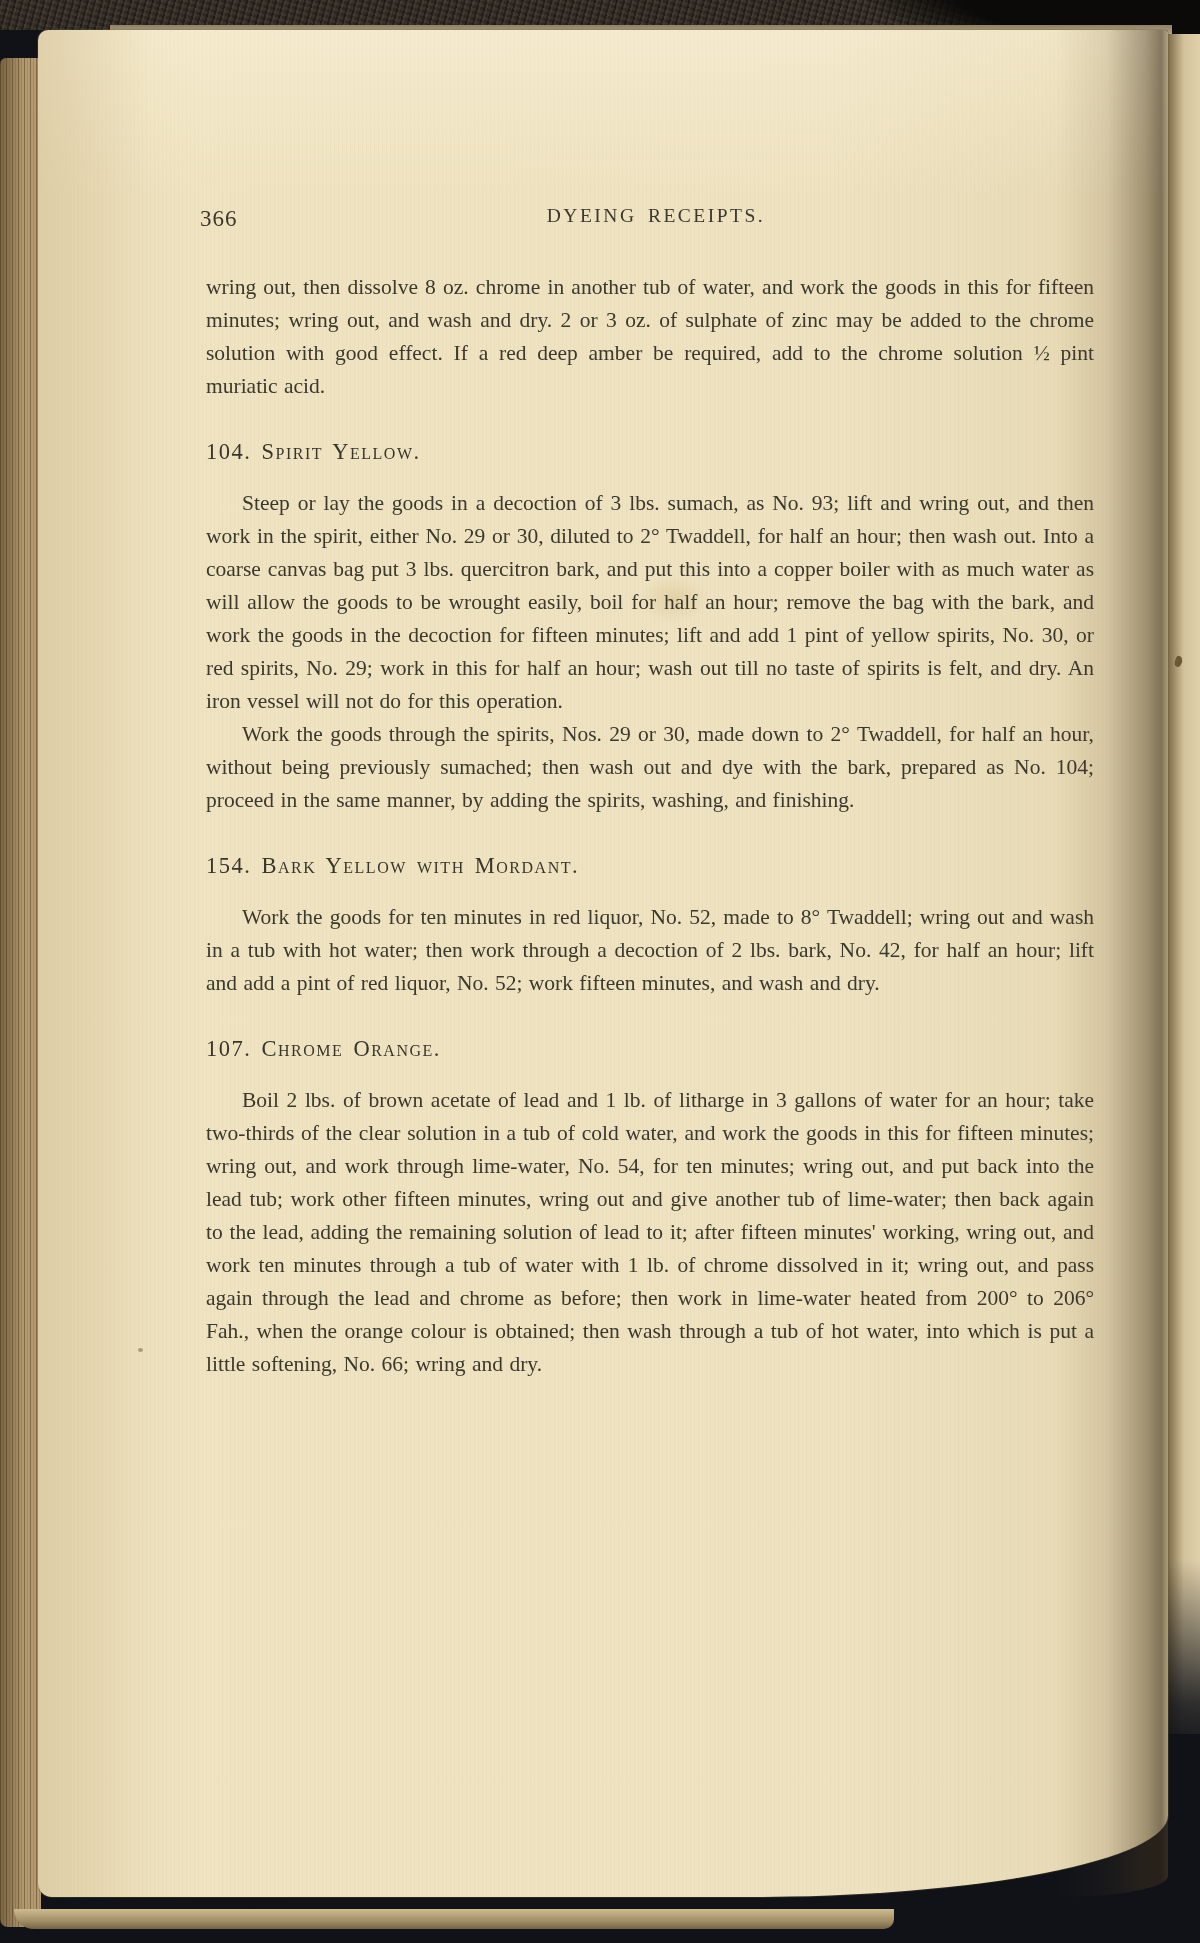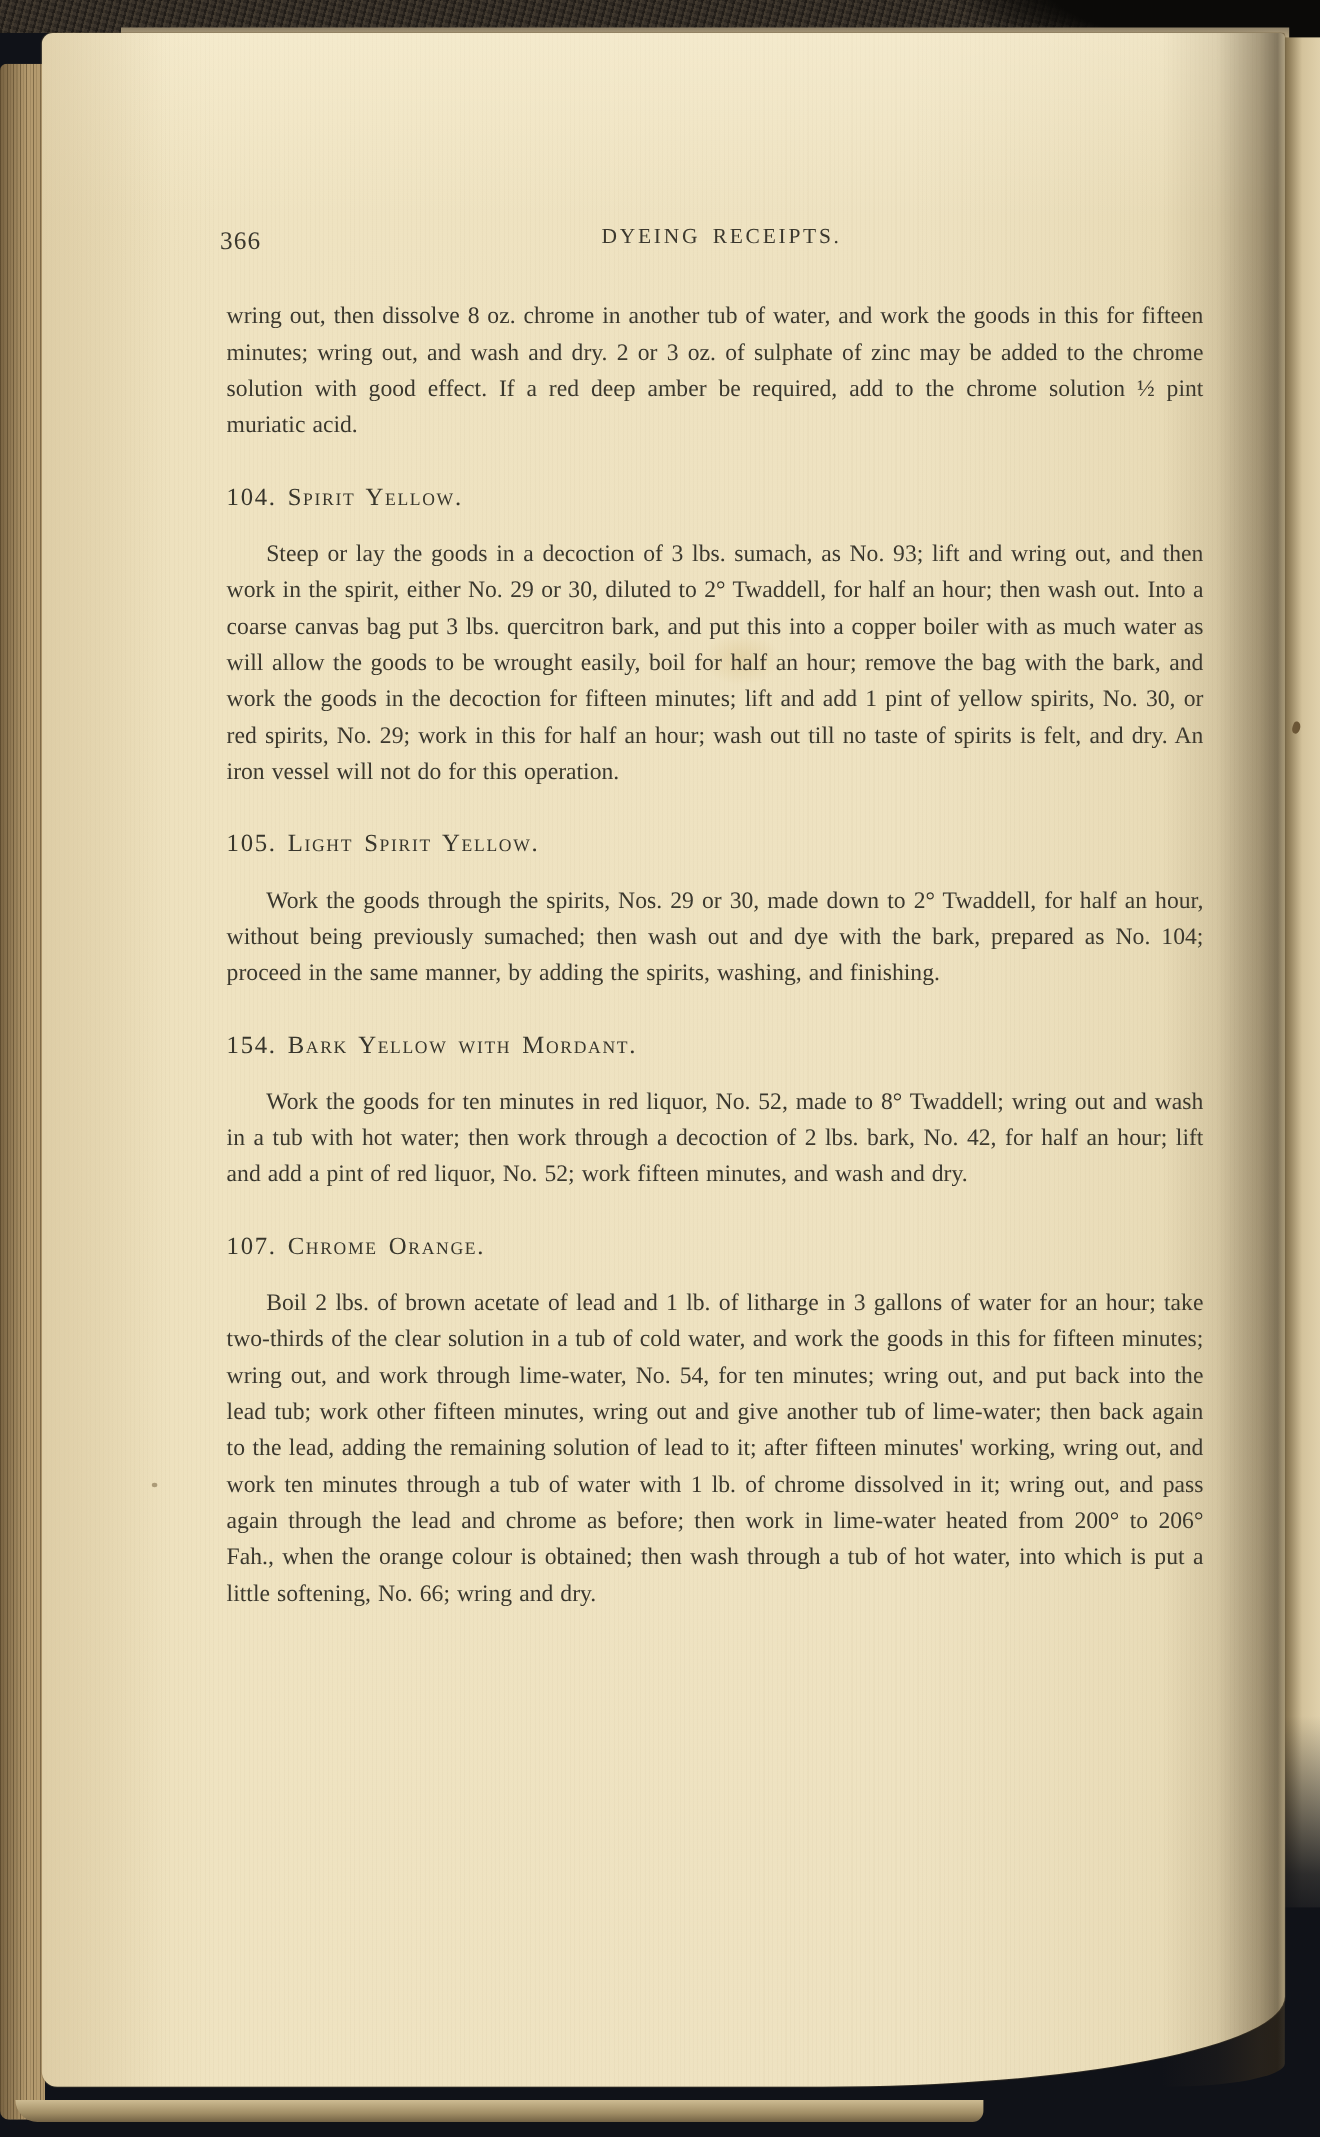--- a/index.html
+++ b/index.html
@@ -126,21 +126,20 @@
       <div class="running-header">
         <span class="pagenum">366</span>
         <span class="header-title">DYEING RECEIPTS.</span>
       </div>
 
       <p class="para no-indent">wring out, then dissolve 8 oz. chrome in another tub of water, and work the goods in this for fifteen minutes; wring out, and wash and dry. 2 or 3 oz. of sulphate of zinc may be added to the chrome solution with good effect. If a red deep amber be required, add to the chrome solution ½ pint muriatic acid.</p>
 
       <h2 class="section-heading">104. Spirit Yellow.</h2>
       <p class="para">Steep or lay the goods in a decoction of 3 lbs. sumach, as No. 93; lift and wring out, and then work in the spirit, either No. 29 or 30, diluted to 2° Twaddell, for half an hour; then wash out. Into a coarse canvas bag put 3 lbs. quercitron bark, and put this into a copper boiler with as much water as will allow the goods to be wrought easily, boil for half an hour; remove the bag with the bark, and work the goods in the decoction for fifteen minutes; lift and add 1 pint of yellow spirits, No. 30, or red spirits, No. 29; work in this for half an hour; wash out till no taste of spirits is felt, and dry. An iron vessel will not do for this operation.</p>
 
-      <h2 class="section-heading">105. Light Spirit Yellow.</h2>
       <p class="para">Work the goods through the spirits, Nos. 29 or 30, made down to 2° Twaddell, for half an hour, without being previously sumached; then wash out and dye with the bark, prepared as No. 104; proceed in the same manner, by adding the spirits, washing, and finishing.</p>
 
       <h2 class="section-heading">154. Bark Yellow with Mordant.</h2>
       <p class="para">Work the goods for ten minutes in red liquor, No. 52, made to 8° Twaddell; wring out and wash in a tub with hot water; then work through a decoction of 2 lbs. bark, No. 42, for half an hour; lift and add a pint of red liquor, No. 52; work fifteen minutes, and wash and dry.</p>
 
       <h2 class="section-heading">107. Chrome Orange.</h2>
       <p class="para">Boil 2 lbs. of brown acetate of lead and 1 lb. of litharge in 3 gallons of water for an hour; take two-thirds of the clear solution in a tub of cold water, and work the goods in this for fifteen minutes; wring out, and work through lime-water, No. 54, for ten minutes; wring out, and put back into the lead tub; work other fifteen minutes, wring out and give another tub of lime-water; then back again to the lead, adding the remaining solution of lead to it; after fifteen minutes' working, wring out, and work ten minutes through a tub of water with 1 lb. of chrome dissolved in it; wring out, and pass again through the lead and chrome as before; then work in lime-water heated from 200° to 206° Fah., when the orange colour is obtained; then wash through a tub of hot water, into which is put a little softening, No. 66; wring and dry.</p>
     </div>
   </div>
 

